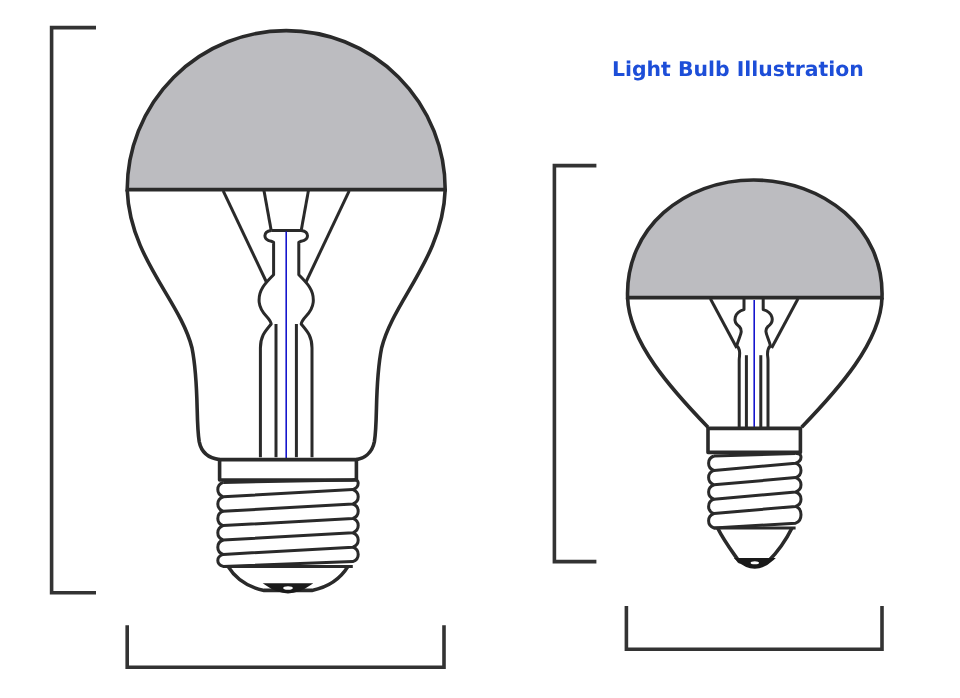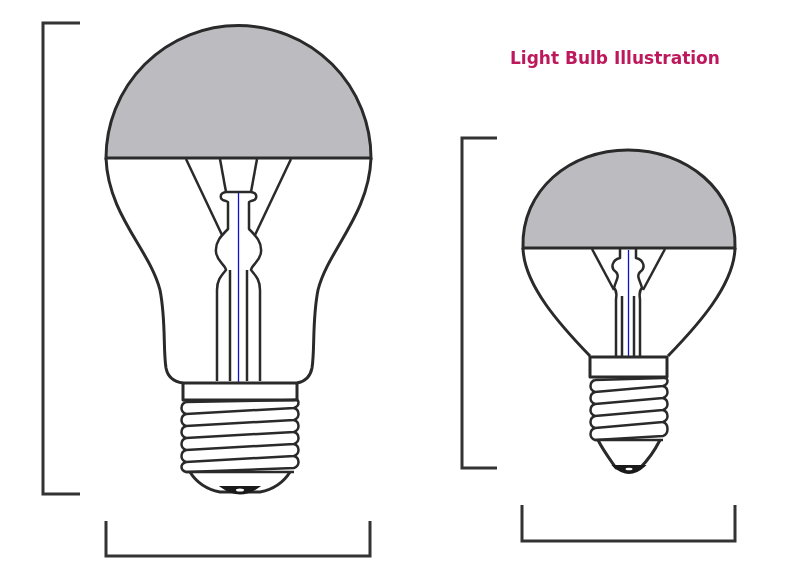--- a/index.html
+++ b/index.html
@@ -1,18 +1,18 @@
 <!DOCTYPE html>
 <html><head>
 <meta charset="utf-8">
 <style>
   html, body { margin:0; padding:0; background:#ffffff; }
   body { width:800px; height:582px; position:relative; overflow:hidden; font-family:"Liberation Sans", sans-serif; }
   #stage { position:absolute; left:0; top:0; width:800px; height:582px; }
-  .title { position:absolute; left:510px; top:48px; font-family:"DejaVu Sans", sans-serif; font-weight:bold; font-size:17px; color:#be185d; letter-spacing:0;text-align:center; }
+  .title { position:absolute; left:510px; top:48px; font-family:"DejaVu Sans", sans-serif; font-weight:bold; font-size:17px; color:#1d4ed8; letter-spacing:0;text-align:center; }
   svg .ln { fill:none; stroke:#2a2a2a; stroke-width:3; stroke-linejoin:round; stroke-linecap:butt; }
   svg .ln2 { fill:none; stroke:#2a2a2a; stroke-width:2.5; stroke-linejoin:round; }
   svg .br { fill:none; stroke:#333333; stroke-width:3; }
 </style>
 </head>
 <body>
 
 <div id="stage">
   <div class="title">Light Bulb Illustration</div>
 

